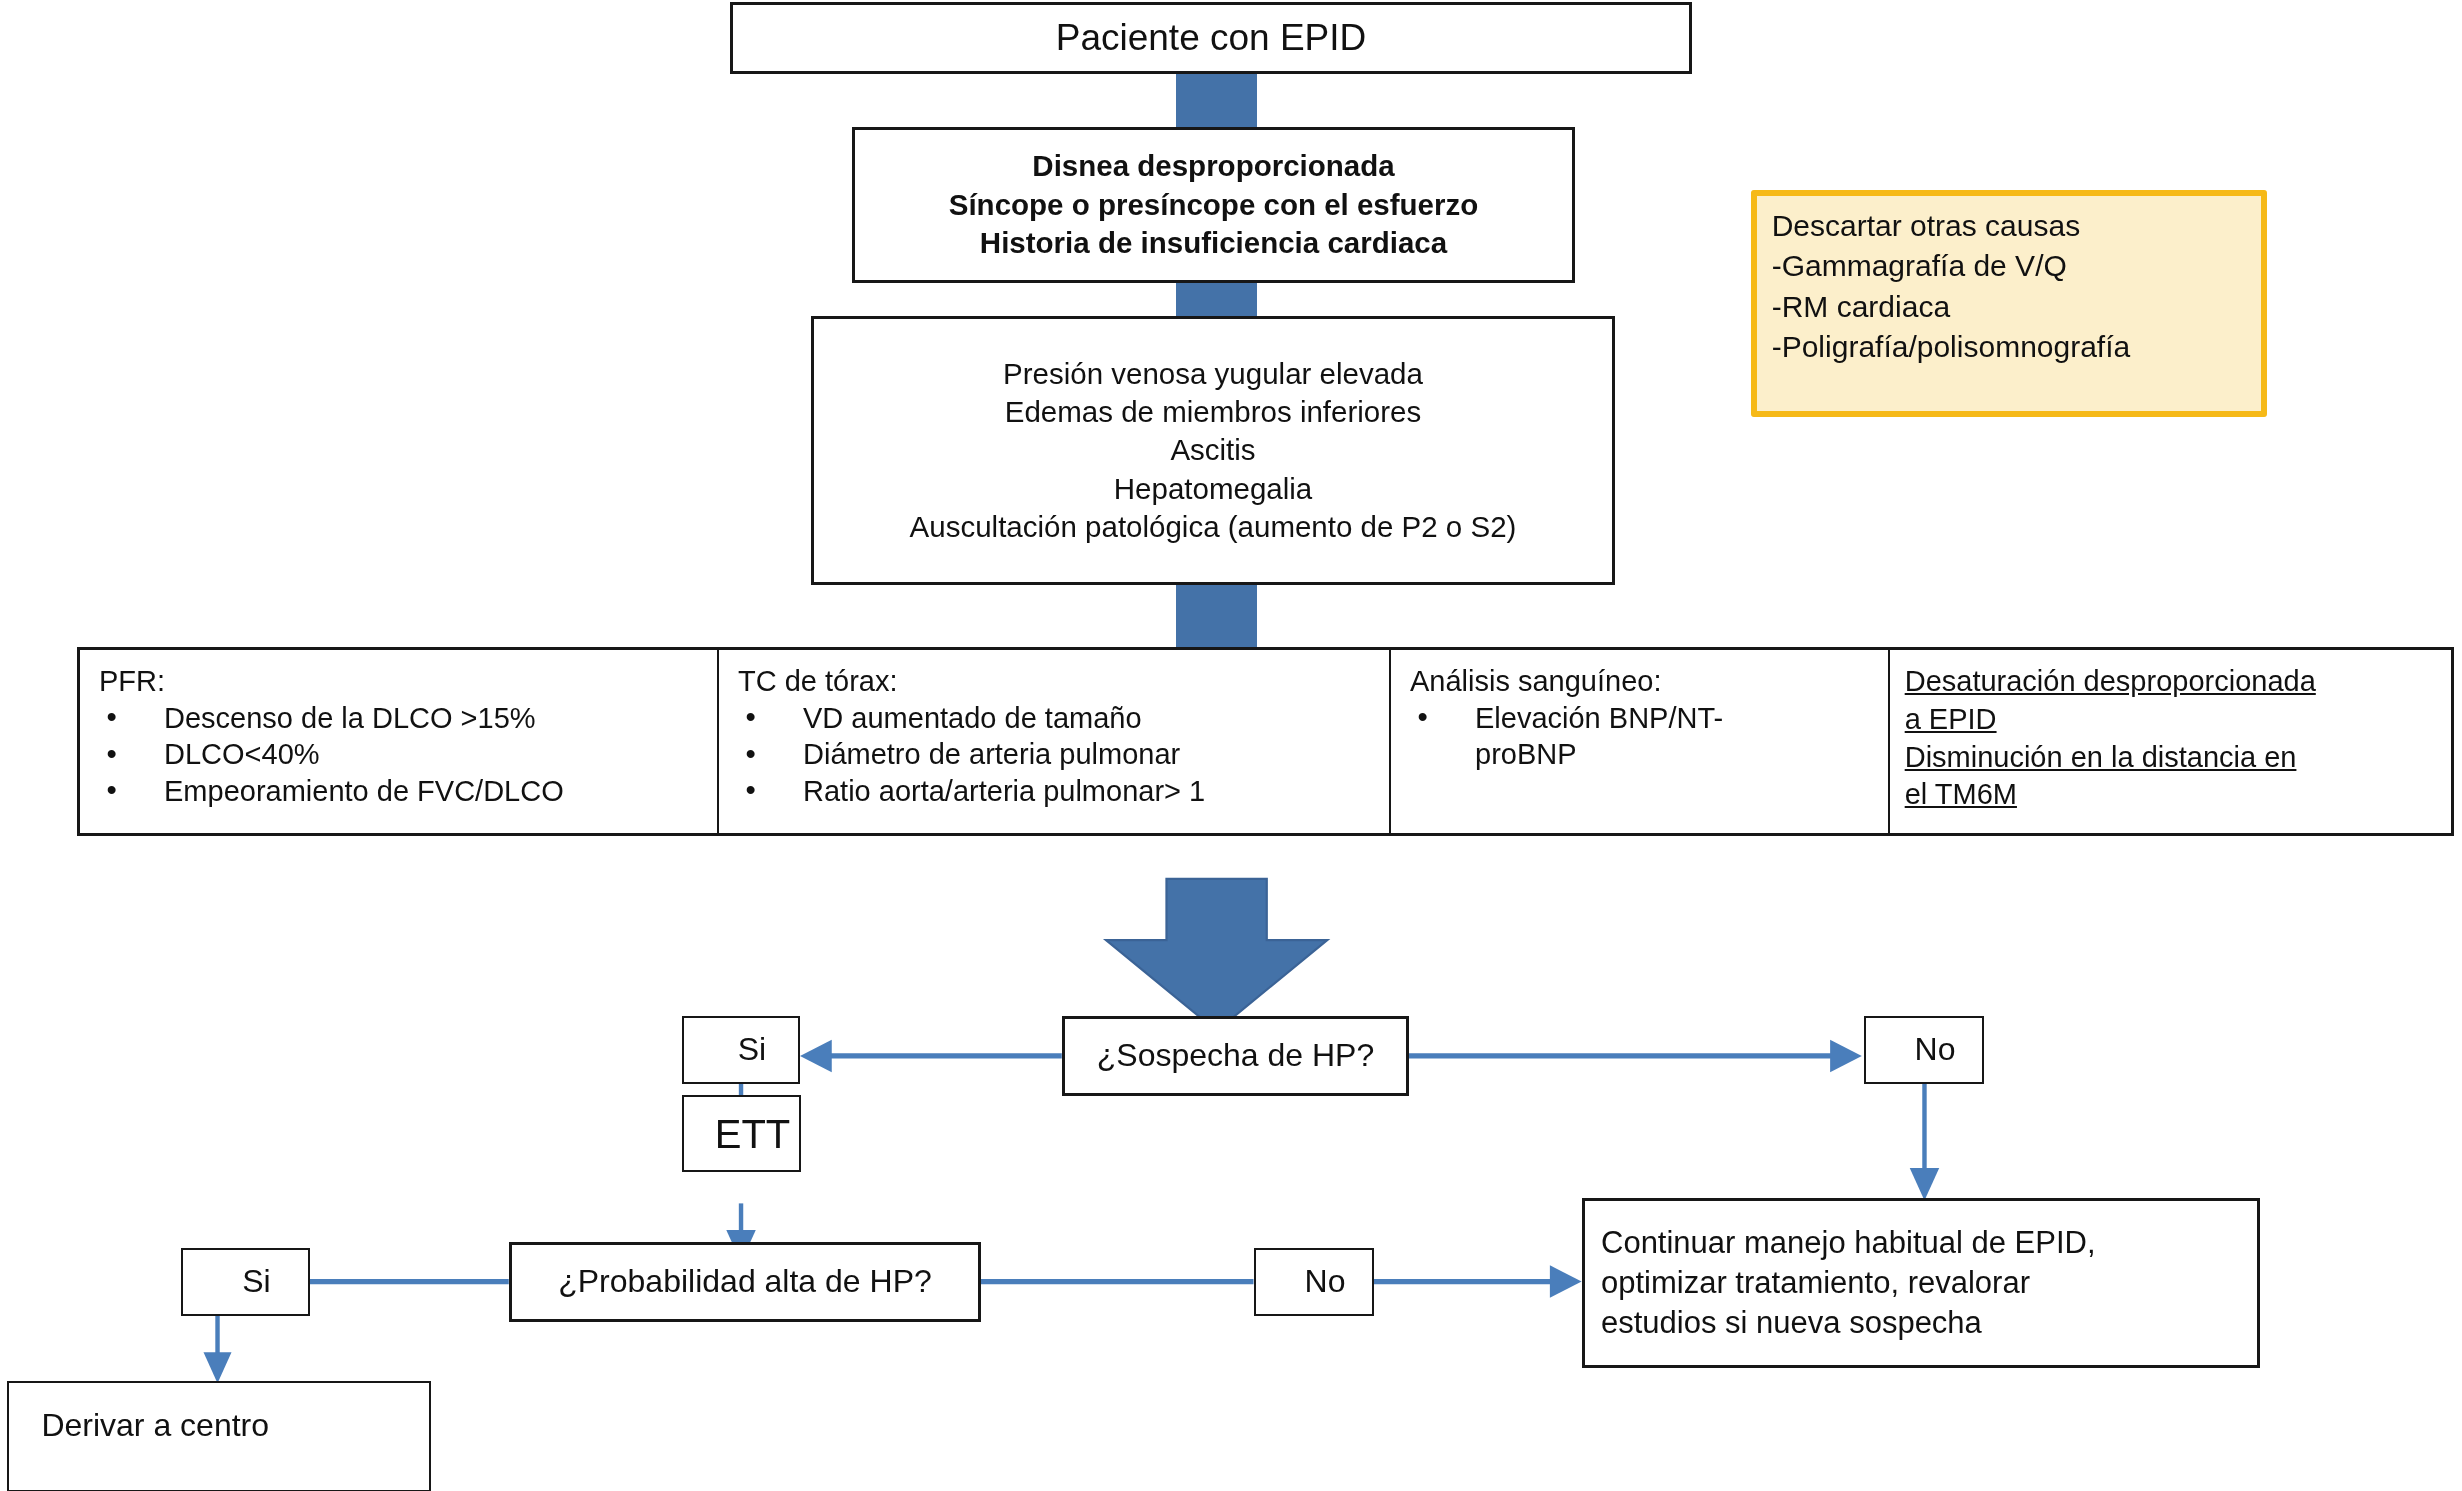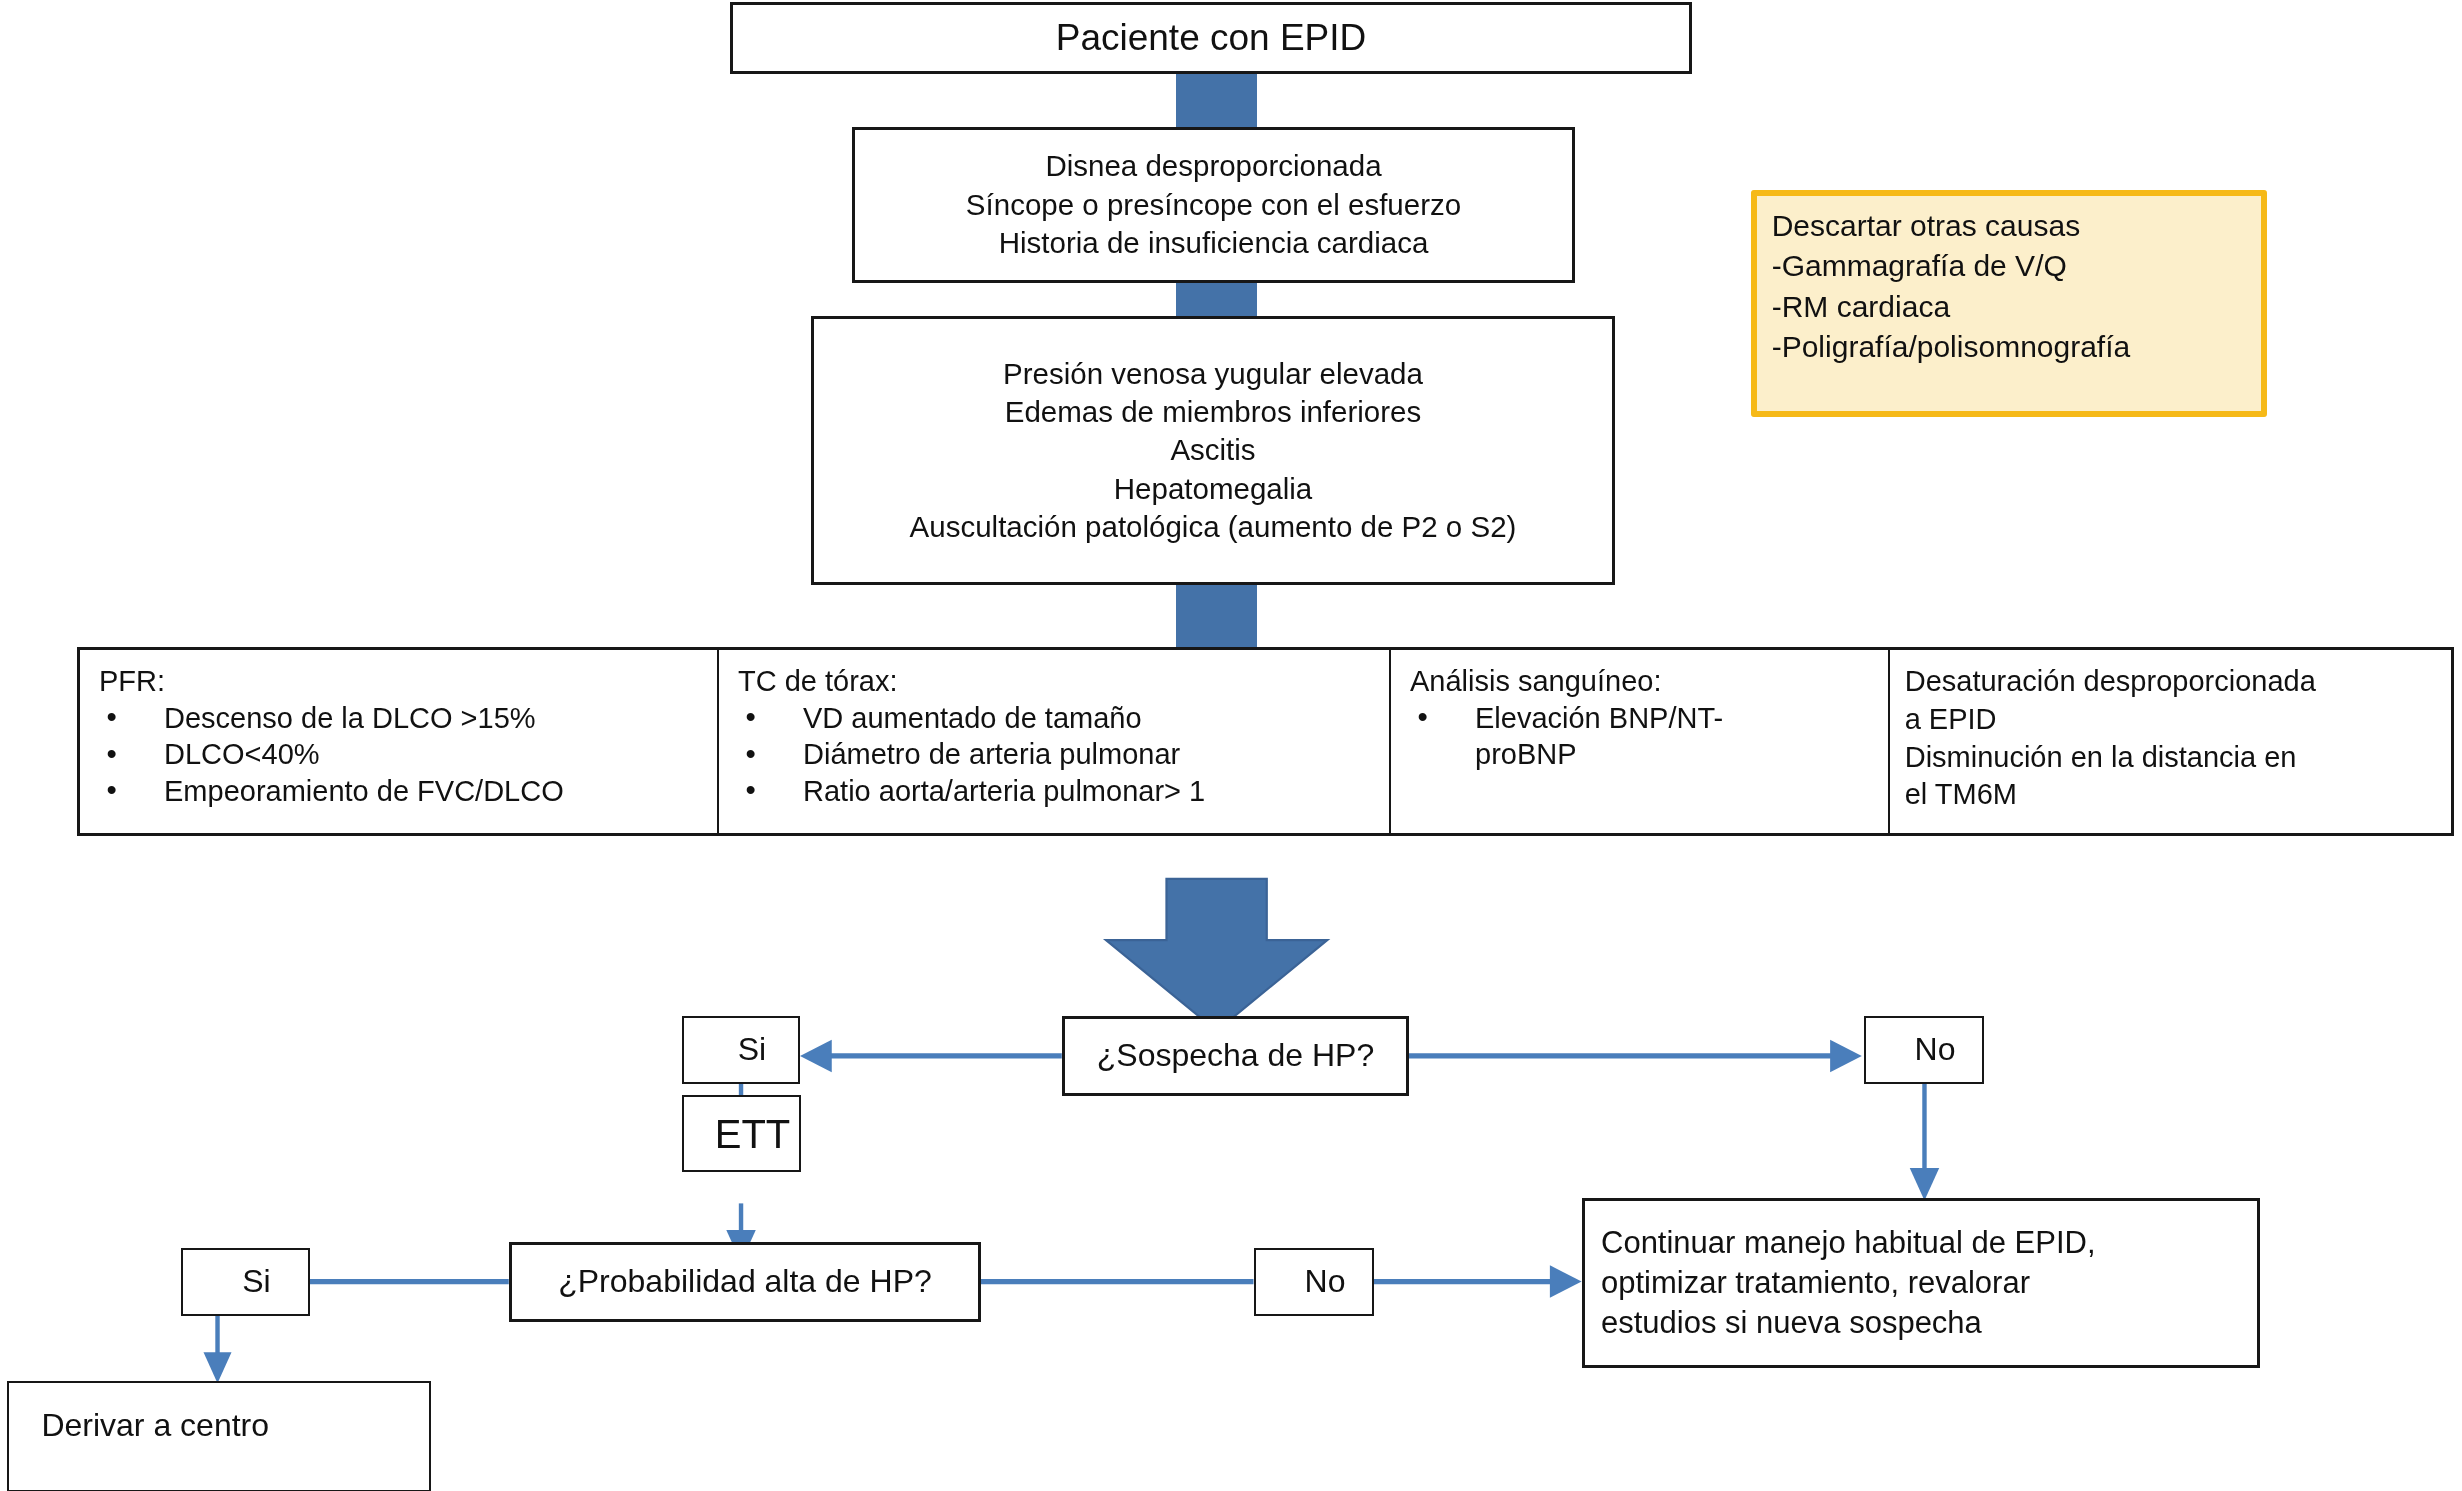--- a/index.html
+++ b/index.html
@@ -47,21 +47,21 @@
     z-index:5;
   }
   .crit-col{
     box-sizing:border-box;
     border-right:2.9px solid #171717;
     padding:13.3px 10.3px 7.4px 19px;
     display:flex;
     flex-direction:column;
     justify-content:flex-start;
   }
-  .crit-col:last-child{border-right:none;}
+  .crit-col:last-child{border-right:none;text-decoration:underline;}
   .crit-title{line-height:1.26;white-space:pre;}
   .crit-list{list-style:none;margin:0;padding:0;}
   .crit-list li{
     position:relative;
     padding-left:65px;
     line-height:1.26;
   }
   .crit-list li::before{
     content:"\2022";
     position:absolute;
@@ -133,21 +133,21 @@
     <polygon points="2145,1738 2102,1716 2102,1760" fill="#4A7EBB"></polygon>
 
     <line x1="2610" y1="1470" x2="2610" y2="1595" stroke="#4A7EBB" stroke-width="6"></line>
     <polygon points="2610,1628 2590,1584 2630,1584" fill="#4A7EBB"></polygon>
   </svg>
 
   <div class="box center" style="left:730px; top:2.2px; width:962px; height:72px; font-size:37px;">
     <span class="ln">Paciente con EPID</span>
   </div>
 
-  <div class="box center" style="left:852px; top:127px; width:723px; height:156px; font-size:29.5px;">
+  <div class="box center" style="left:852px; top:127px; width:723px; height:156px; font-size:29.5px;font-weight:bold;">
     <span class="ln">Disnea desproporcionada</span>
     <span class="ln">Síncope o presíncope con el esfuerzo</span>
     <span class="ln">Historia de insuficiencia cardiaca</span>
   </div>
 
   <div class="box center" style="left:811px; top:316px; width:804px; height:269px; font-size:29.5px;">
     <span class="ln">Presión venosa yugular elevada</span>
     <span class="ln">Edemas de miembros inferiores</span>
     <span class="ln">Ascitis</span>
     <span class="ln">Hepatomegalia</span>

